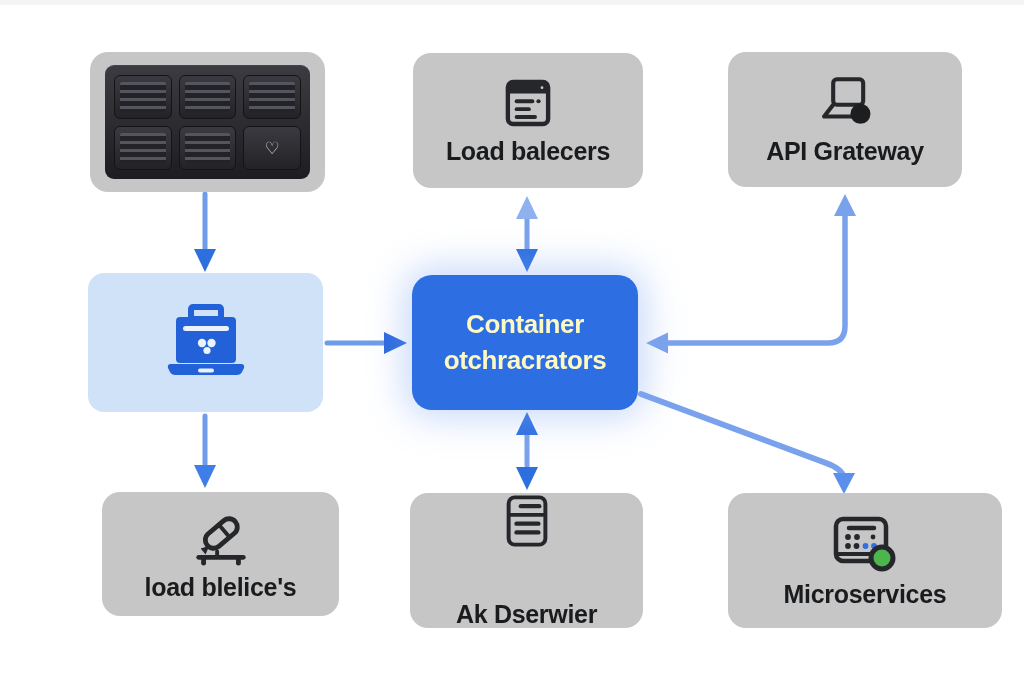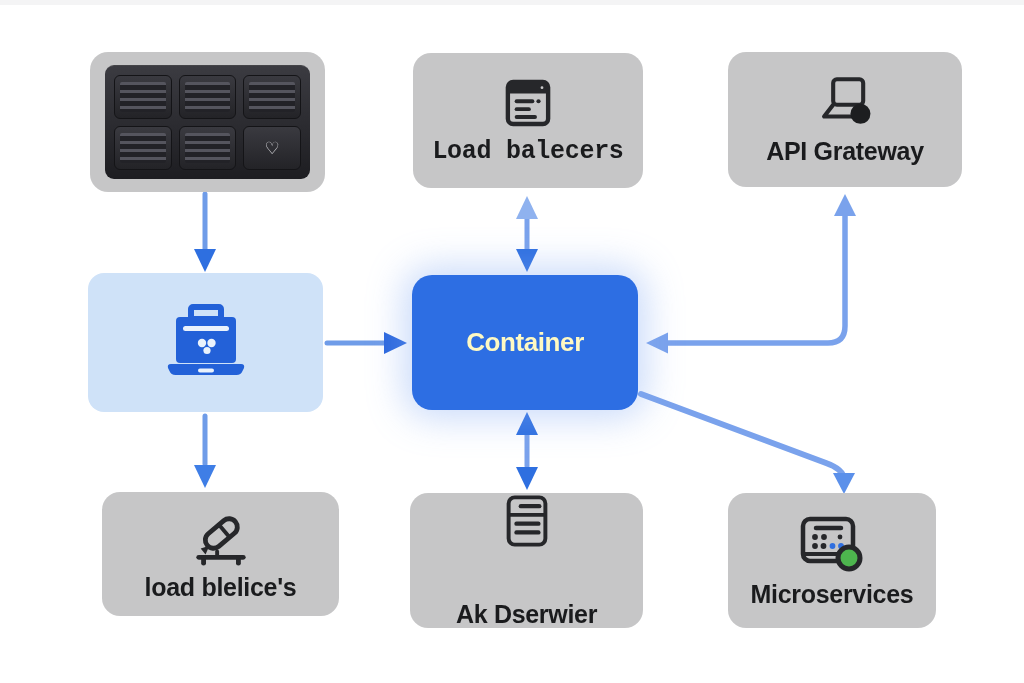--- a/index.html
+++ b/index.html
@@ -104,21 +104,21 @@
         </div>
       <div class="rack-cell">
           <div class="rack-vents"></div>
         </div>
       <div class="rack-cell">
           <span class="rack-heart">♡</span>
         </div>
     </div>
   </div>
 
-  <div class="node gray" style="left:413px;top:53px;width:230px;height:135px;font-family:Liberation Mono, monospace;">
+  <div class="node gray" style="left:413px;top:53px;width:230px;height:135px;">
     <span class="icon-wrap">
       <svg width="56" height="56" viewBox="0 0 64 64">
         <rect x="9" y="8" width="46" height="48" rx="6" fill="none" stroke="#26272a" stroke-width="5"></rect>
         <path d="M9 14 q0 -6 6 -6 h34 q6 0 6 6 v7 H9 z" fill="#26272a"></path>
         <circle cx="48" cy="14.5" r="1.6" fill="#c6c6c7"></circle>
         <line x1="19" y1="30" x2="37" y2="30" stroke="#26272a" stroke-width="4.5" stroke-linecap="round"></line>
         <circle cx="44" cy="30" r="2.4" fill="#26272a"></circle>
         <line x1="19" y1="39" x2="33" y2="39" stroke="#26272a" stroke-width="4.5" stroke-linecap="round"></line>
         <line x1="19" y1="48" x2="40" y2="48" stroke="#26272a" stroke-width="4.5" stroke-linecap="round"></line>
       </svg>
@@ -148,20 +148,21 @@
         <circle cx="44" cy="46.5" r="3.6" fill="#eaf2fc"></circle>
         <path d="M8 60 h70 q4 0 3 4 l-1.5 3 q-1.5 4 -6 4 H12.5 q-4.5 0 -6 -4 L5 64 q-1 -4 3 -4 z" fill="#2361d8"></path>
         <rect x="35" y="64.5" width="16" height="4" rx="2" fill="#eaf2fc"></rect>
       </svg>
     </span>
   </div>
 
   <div class="node primary" style="left:412px;top:275px;width:226px;height:135px;">
     <div class="center-label">
       <div>Container</div>
+      <div>otchracrators</div>
     </div>
   </div>
 
   <div class="node gray" style="left:83px;top:492px;width:237px;height:124px;margin-left:19px;">
     <span class="icon-wrap">
       <svg width="62" height="60" viewBox="0 0 64 62">
         <g transform="rotate(-40 32 27)">
           <rect x="13" y="19" width="38" height="17" rx="8.5" fill="none" stroke="#26272a" stroke-width="5"></rect>
           <line x1="36" y1="20" x2="36" y2="35" stroke="#26272a" stroke-width="4"></line>
         </g>
@@ -181,21 +182,21 @@
         <rect x="11" y="5" width="42" height="54" rx="7" fill="none" stroke="#26272a" stroke-width="4.5"></rect>
         <line x1="11" y1="25" x2="53" y2="25" stroke="#26272a" stroke-width="4.5"></line>
         <line x1="25" y1="15" x2="46" y2="15" stroke="#26272a" stroke-width="5" stroke-linecap="round"></line>
         <line x1="20" y1="35" x2="45" y2="35" stroke="#26272a" stroke-width="5" stroke-linecap="round"></line>
         <line x1="20" y1="45" x2="45" y2="45" stroke="#26272a" stroke-width="5" stroke-linecap="round"></line>
       </svg>
     </span>
     <div class="node-label">Ak Dserwier</div>
   </div>
 
-  <div class="node gray" style="left:728px;top:493px;width:208px;height:135px;">
+  <div class="node gray" style="left:728px;top:493px;width:274px;height:135px;">
     <span class="icon-wrap">
       <svg width="72" height="62" viewBox="0 0 72 62">
         <rect x="7" y="7" width="50" height="42" rx="7" fill="none" stroke="#26272a" stroke-width="4.5"></rect>
         <line x1="20" y1="16" x2="45" y2="16" stroke="#26272a" stroke-width="4.5" stroke-linecap="round"></line>
         <circle cx="19" cy="25" r="2.9" fill="#26272a"></circle>
         <circle cx="28" cy="25" r="2.9" fill="#26272a"></circle>
         <circle cx="44" cy="25" r="2.4" fill="#26272a"></circle>
         <circle cx="19" cy="34" r="2.9" fill="#26272a"></circle>
         <circle cx="27.5" cy="34" r="2.9" fill="#26272a"></circle>
         <circle cx="36.5" cy="34" r="2.9" fill="#2f6fe0"></circle>

